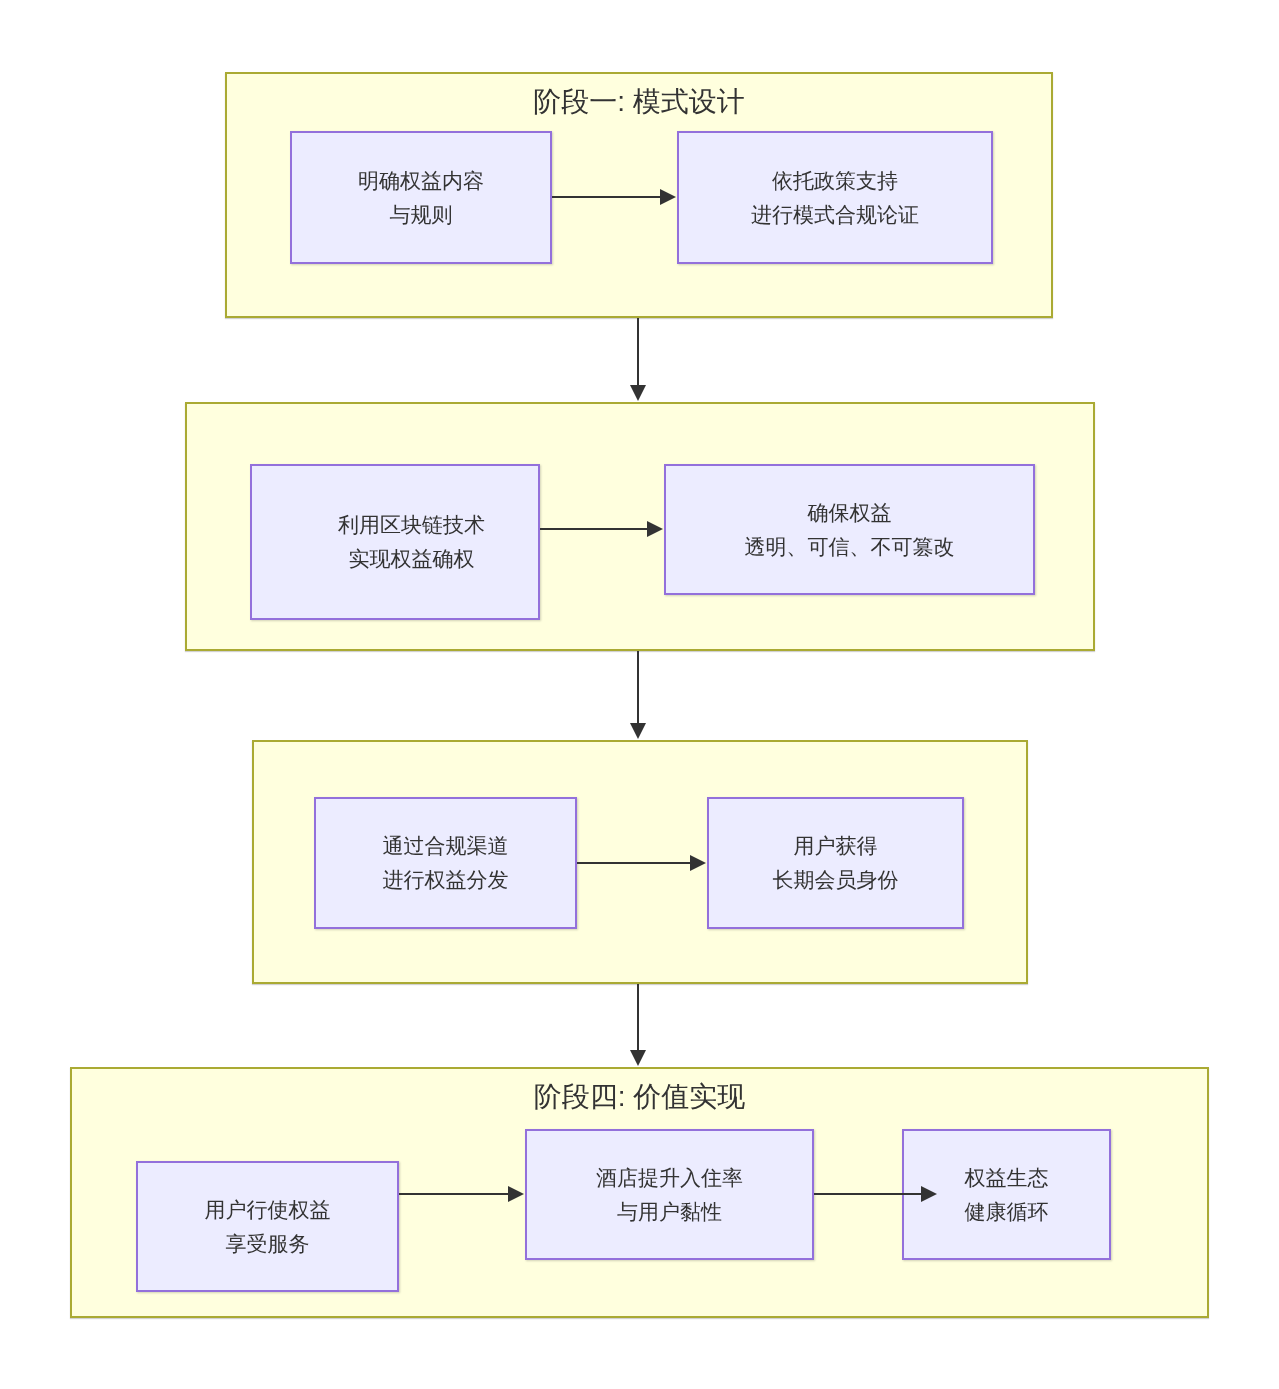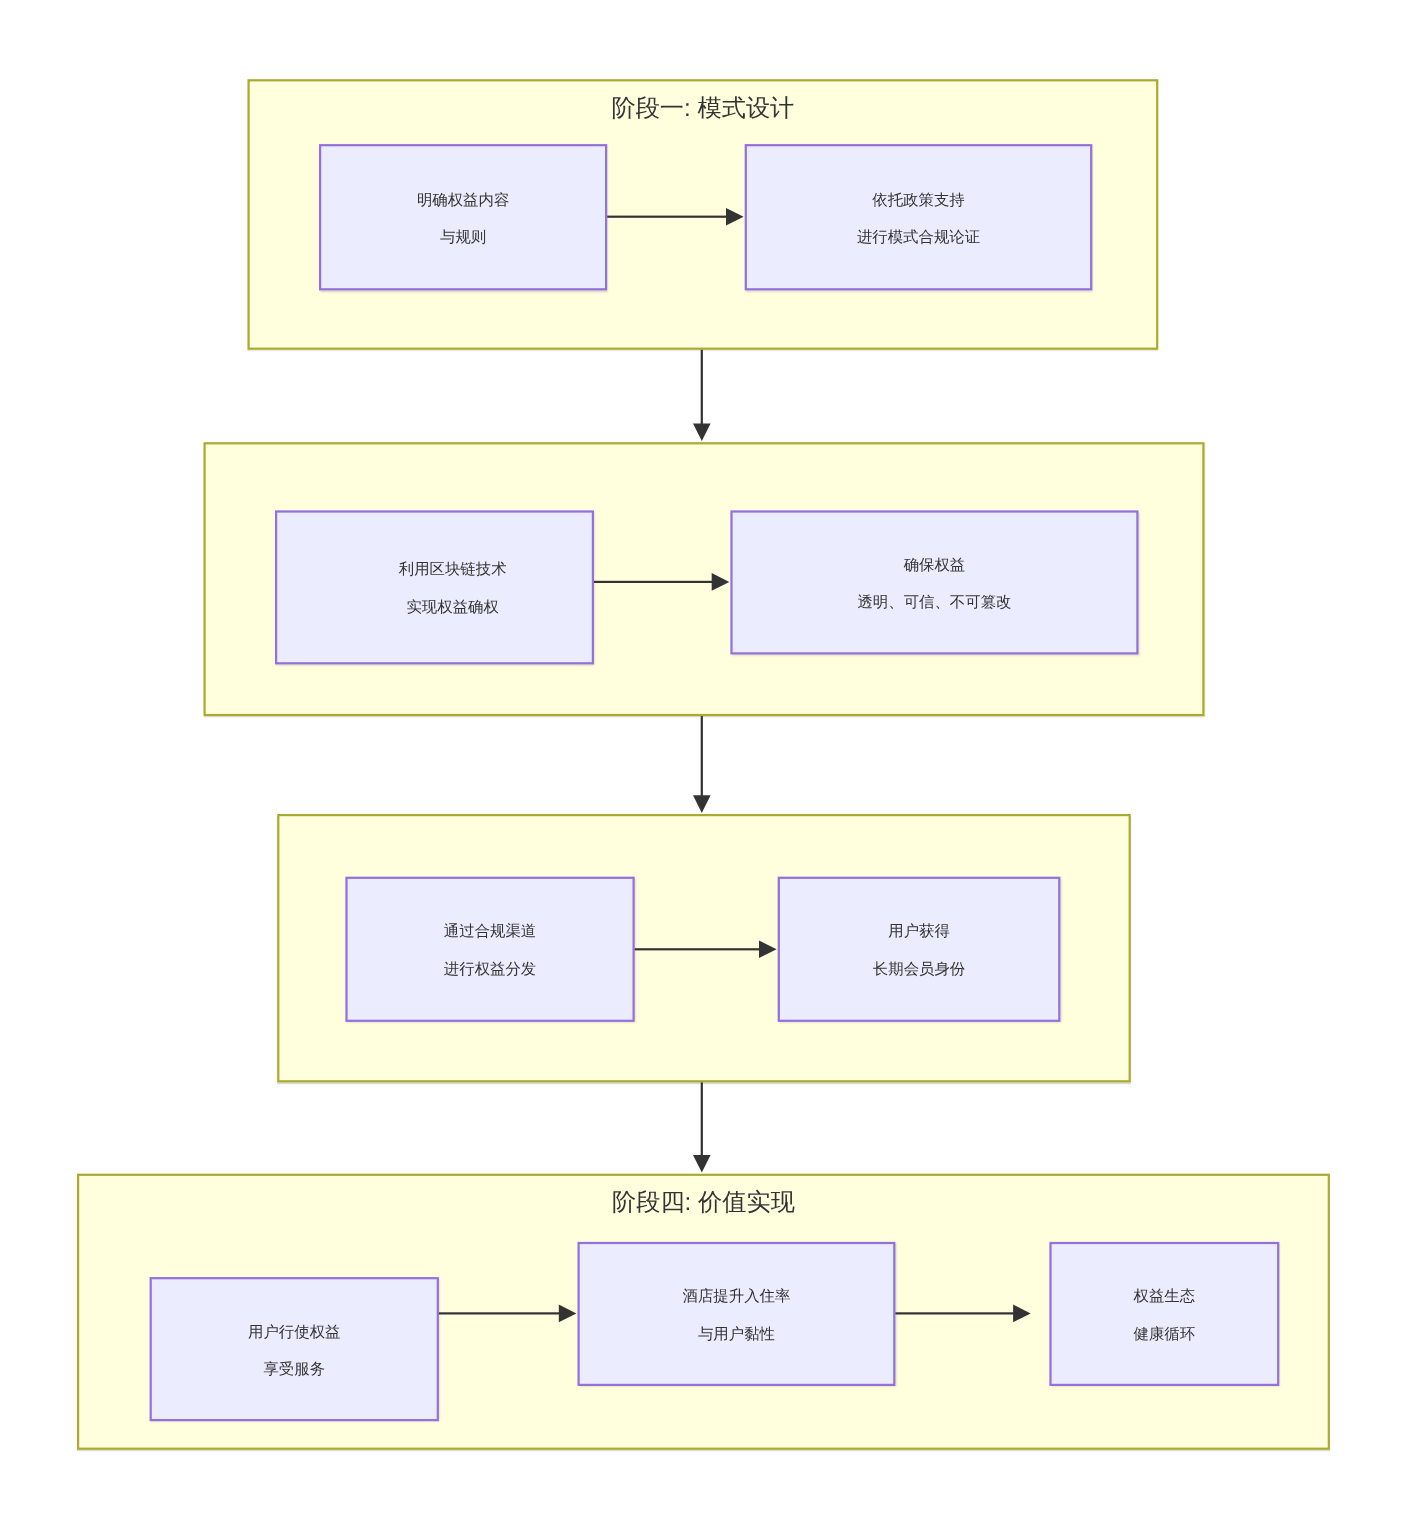--- a/index.html
+++ b/index.html
@@ -21,37 +21,37 @@
     border: 2px solid #aaaa33;
     box-sizing: border-box;
     box-shadow: 0 1px 1px rgba(0,0,0,0.18);
   }
   .cluster-title {
     position: absolute;
     left: 0;
     top: 9px;
     width: 100%;
     text-align: center;
-    font-size: 22px;
+    font-size: 28px;
     color: #333333;
     white-space: pre;
   }
   .node {
     position: absolute;
     background: #ececff;
     border: 2px solid #9370db;
     box-sizing: border-box;
     box-shadow: 1px 1px 2px rgba(0,0,0,0.18);
     display: flex;
     flex-direction: column;
     align-items: center;
     justify-content: center;
     text-align: center;
     color: #333333;
-    font-size: 14px;
+    font-size: 21px;
     line-height: 34px;
   }
   .node .line { display: block; white-space: pre; }
   .h-arrow {
     position: absolute;
     height: 2px;
     background: #333333;
   }
   .h-arrow::after {
     content: "";
@@ -95,21 +95,21 @@
     <div class="node" style="left:450px; top:57px; width:316px; height:133px;">
       <span class="line">依托政策支持</span>
       <span class="line">进行模式合规论证</span>
     </div>
     <div class="h-arrow" style="left:325px; top:122px; width:109px;"></div>
   </div>
 
   <div class="v-arrow" style="left:637px; top:318px; height:68px;"></div>
 
   <div class="cluster" style="left:185px; top:402px; width:910px; height:249px;">
-    <div class="node" style="left:63px; top:60px; width:290px; height:140px;padding-left:33px;">
+    <div class="node" style="left:63px; top:60px; width:290px; height:156px;padding-left:33px;">
       <span class="line">利用区块链技术</span>
       <span class="line">实现权益确权</span>
     </div>
     <div class="node" style="left:477px; top:60px; width:371px; height:131px;">
       <span class="line">确保权益</span>
       <span class="line">透明、可信、不可篡改</span>
     </div>
     <div class="h-arrow" style="left:353px; top:124px; width:108px;"></div>
   </div>
 
@@ -132,21 +132,21 @@
   <div class="cluster" style="left:70px; top:1067px; width:1139px; height:251px;">
     <div class="cluster-title">阶段四: 价值实现</div>
     <div class="node" style="left:64px; top:60px; width:263px; height:131px;margin-top:32px;">
       <span class="line">用户行使权益</span>
       <span class="line">享受服务</span>
     </div>
     <div class="node" style="left:453px; top:60px; width:289px; height:131px;">
       <span class="line">酒店提升入住率</span>
       <span class="line">与用户黏性</span>
     </div>
-    <div class="node" style="left:882px; top:60px; width:209px; height:131px;">
+    <div class="node" style="left:830px; top:60px; width:209px; height:131px;">
       <span class="line">权益生态</span>
       <span class="line">健康循环</span>
     </div>
     <div class="h-arrow" style="left:327px; top:124px; width:110px;"></div>
     <div class="h-arrow" style="left:742px; top:124px; width:108px;"></div>
   </div>
 
 </div>
 
 </body></html>

